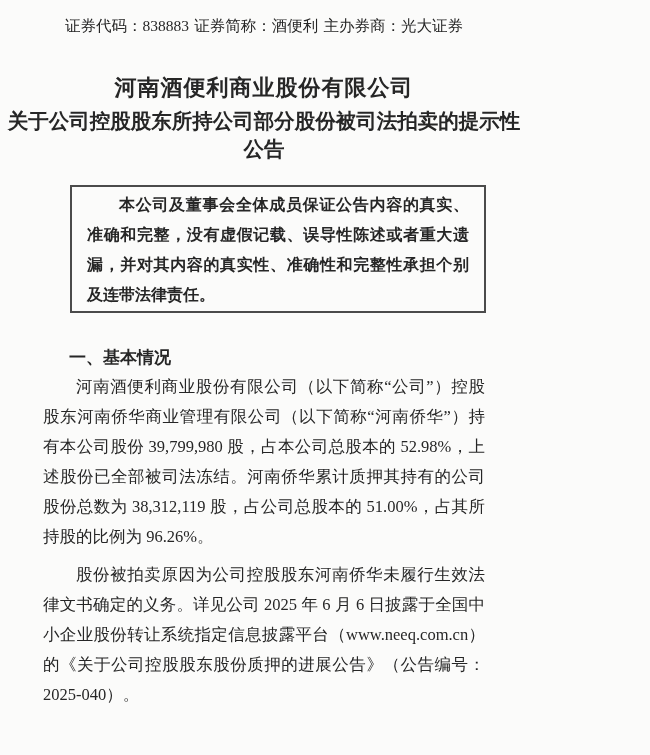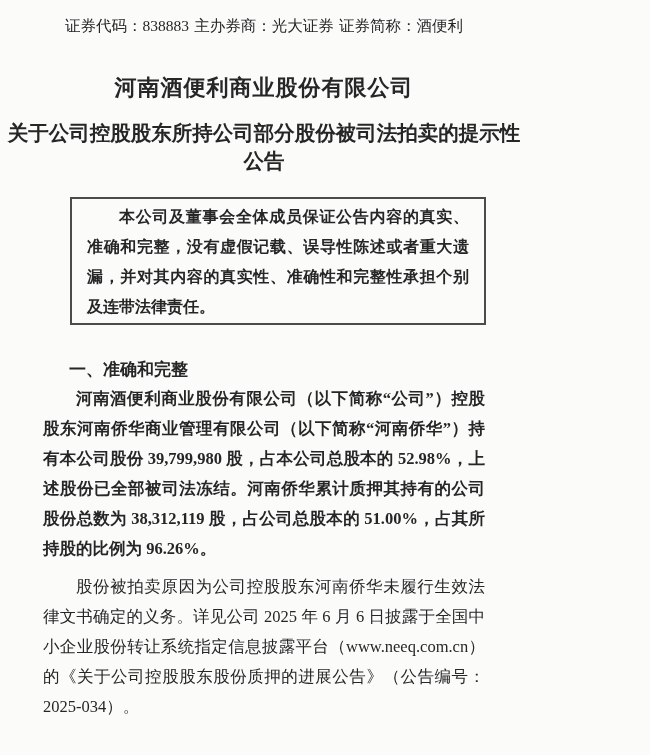--- a/index.html
+++ b/index.html
@@ -22,21 +22,21 @@
   }
 
   .title-company {
     margin: 36px 0 0 0;
     text-align: center;
     font-size: 22px;
     font-weight: 700;
     letter-spacing: 1px;
   }
   .title-subject {
-    margin: 16px 0 0 0;
+    margin: 4px 0 0 0;
     text-align: center;
     font-size: 20.5px;
     font-weight: 700;
   }
 
   .disclaimer-box {
     box-sizing: border-box;
     margin: 22px 42px 0 70px;
     border: 2px solid #4b4b4b;
     padding: 3px 15px 1px 15px;
@@ -58,40 +58,40 @@
     font-weight: 700;
     line-height: 20px;
   }
   .content p.para {
     margin: 8px 0 0 0;
     font-size: 16.5px;
     line-height: 30px;
     text-indent: 2em;
     text-align: justify;
   }
-  .content p.para:first-of-type { margin-top: 4px; font-weight: bold; }
+  .content p.para:first-of-type { margin-top: 4px; }
 </style>
 </head>
 <body>
 
 <div class="page">
 
   <div class="header-row">
     <span class="header-item"><span>证券代码：</span><span>838883</span></span>
+    <span class="header-item"><span>证券简称：</span><span>酒便利</span></span>
     <span class="header-item"><span>主办券商：</span><span>光大证券</span></span>
-    <span class="header-item"><span>证券简称：</span><span>酒便利</span></span>
   </div>
 
   <h1 class="title-company">河南酒便利商业股份有限公司</h1>
 
   <h2 class="title-subject">关于公司控股股东所持公司部分股份被司法拍卖的提示性公告</h2>
 
   <div class="disclaimer-box">
     <p>本公司及董事会全体成员保证公告内容的真实、准确和完整，没有虚假记载、误导性陈述或者重大遗漏，并对其内容的真实性、准确性和完整性承担个别及连带法律责任。</p>
   </div>
 
   <div class="content">
-    <h3 class="section-heading">一、准确和完整</h3>
+    <h3 class="section-heading">一、基本情况</h3>
     <p class="para">河南酒便利商业股份有限公司（以下简称“公司”）控股股东河南侨华商业管理有限公司（以下简称“河南侨华”）持有本公司股份 39,799,980 股，占本公司总股本的 52.98%，上述股份已全部被司法冻结。河南侨华累计质押其持有的公司股份总数为 38,312,119 股，占公司总股本的 51.00%，占其所持股的比例为 96.26%。</p>
-    <p class="para">股份被拍卖原因为公司控股股东河南侨华未履行生效法律文书确定的义务。详见公司 2025 年 6 月 6 日披露于全国中小企业股份转让系统指定信息披露平台（www.neeq.com.cn）的《关于公司控股股东股份质押的进展公告》（公告编号：2025-034）。</p>
+    <p class="para">股份被拍卖原因为公司控股股东河南侨华未履行生效法律文书确定的义务。详见公司 2025 年 6 月 6 日披露于全国中小企业股份转让系统指定信息披露平台（www.neeq.com.cn）的《关于公司控股股东股份质押的进展公告》（公告编号：2025-040）。</p>
   </div>
 
 </div>
 
 </body></html>

